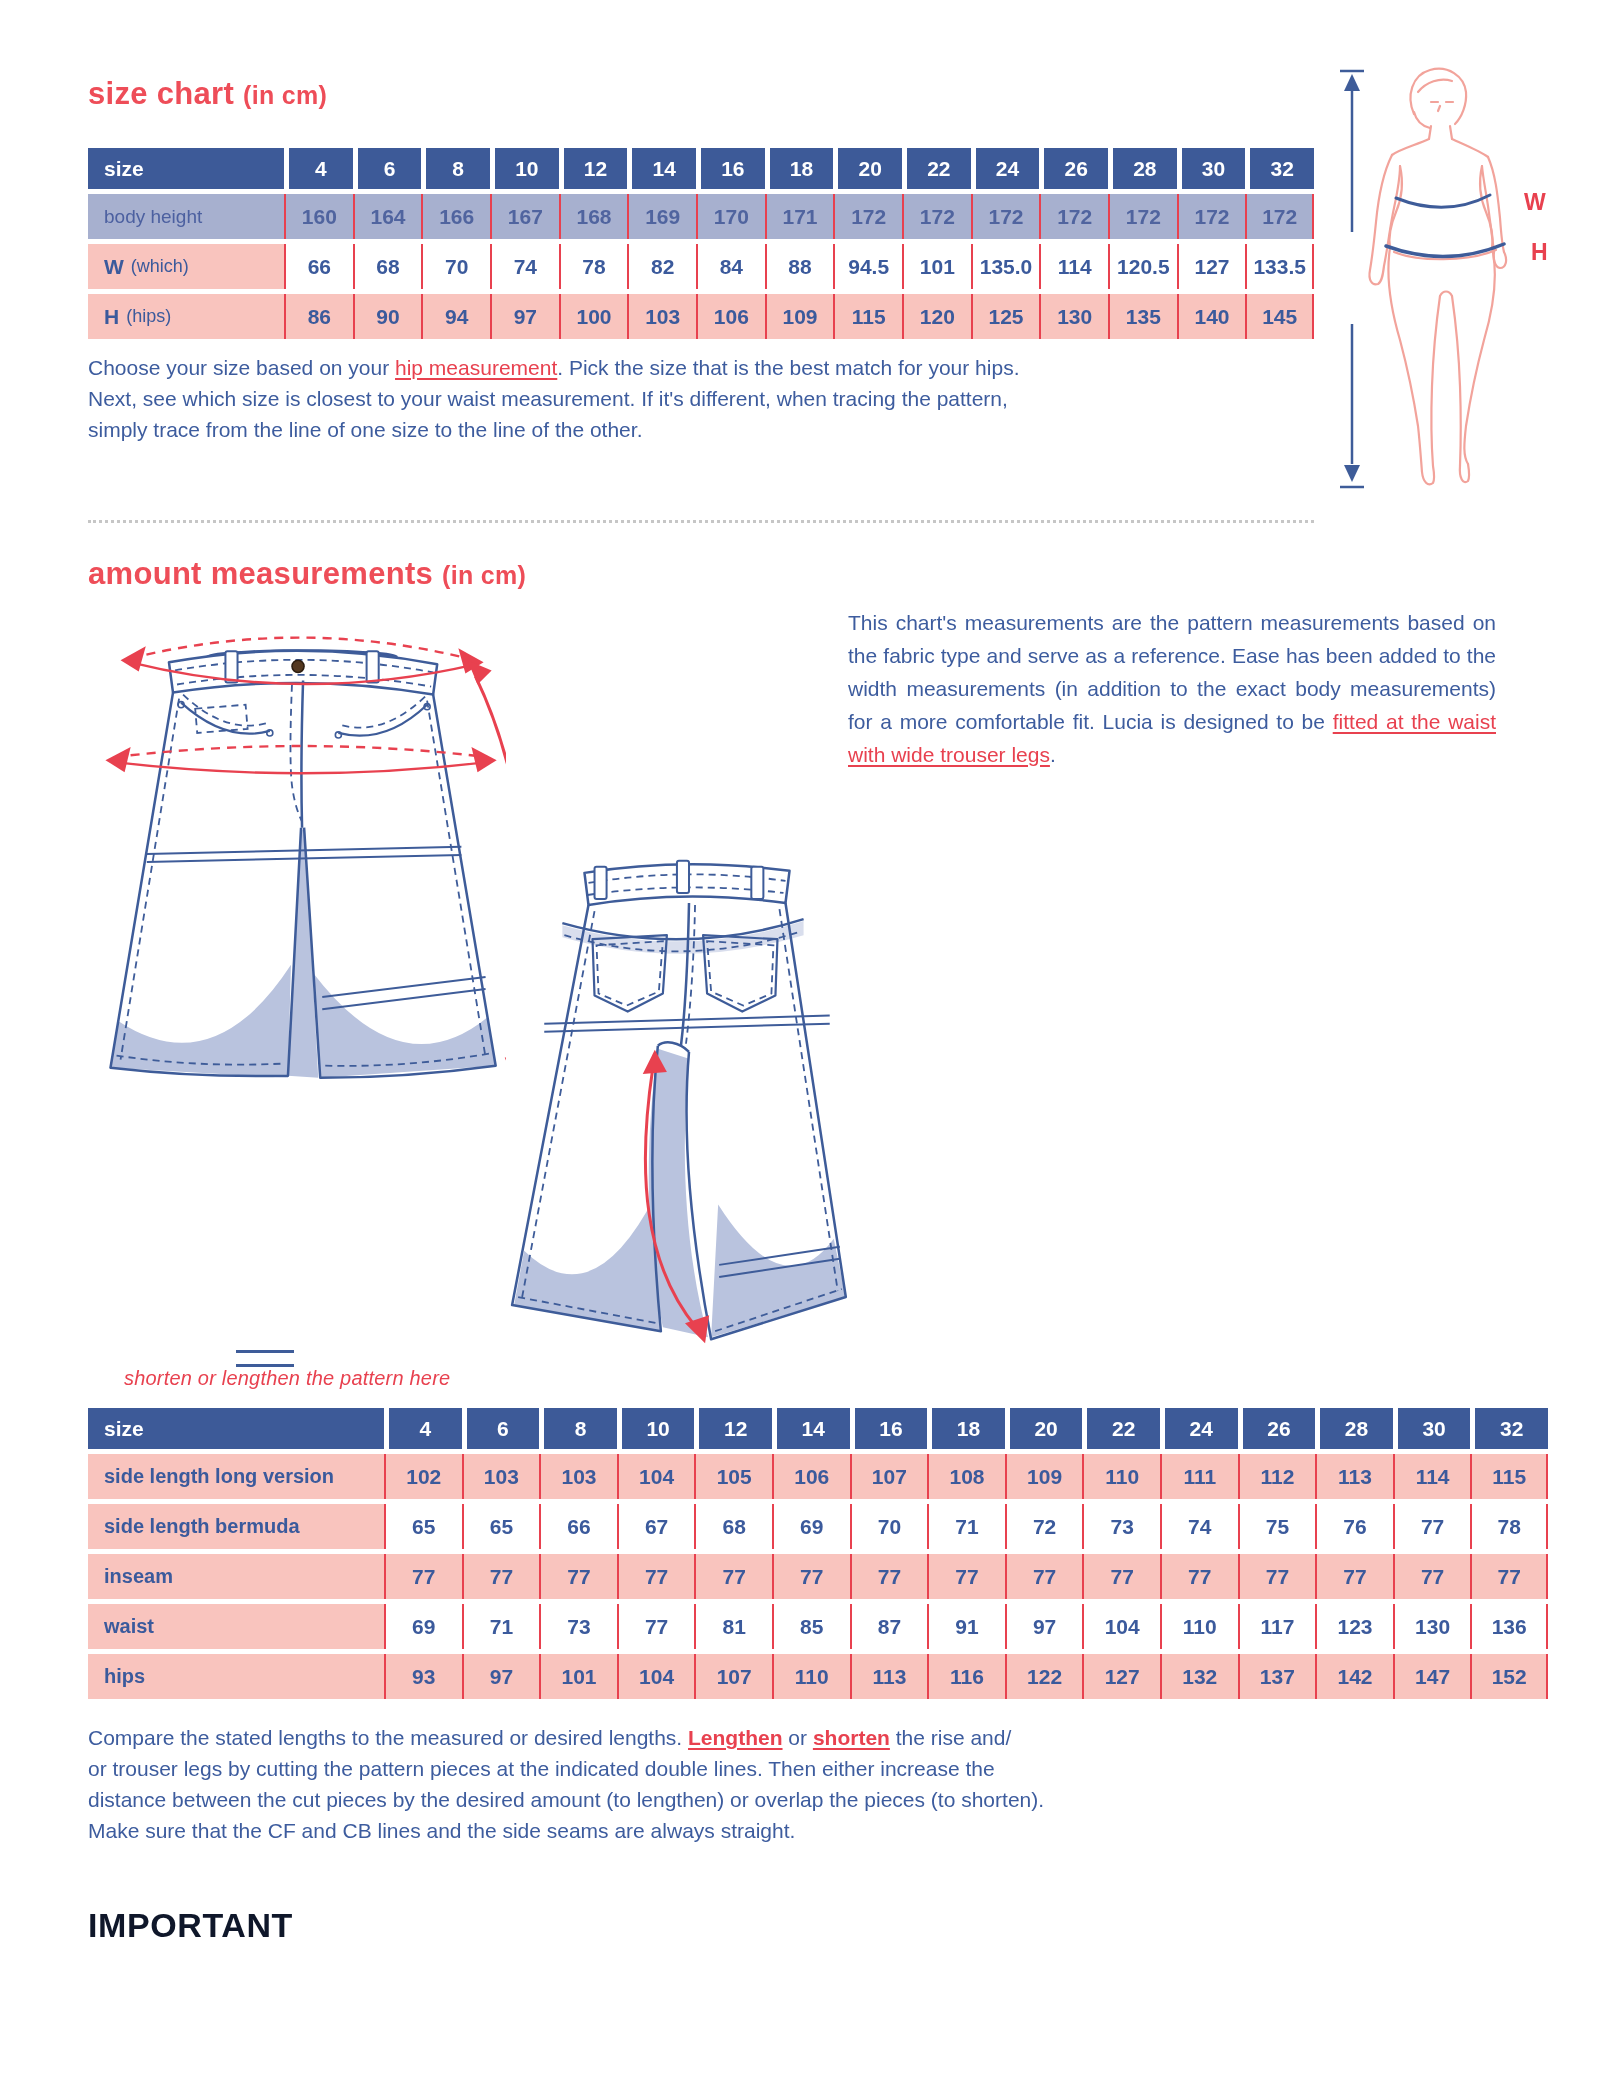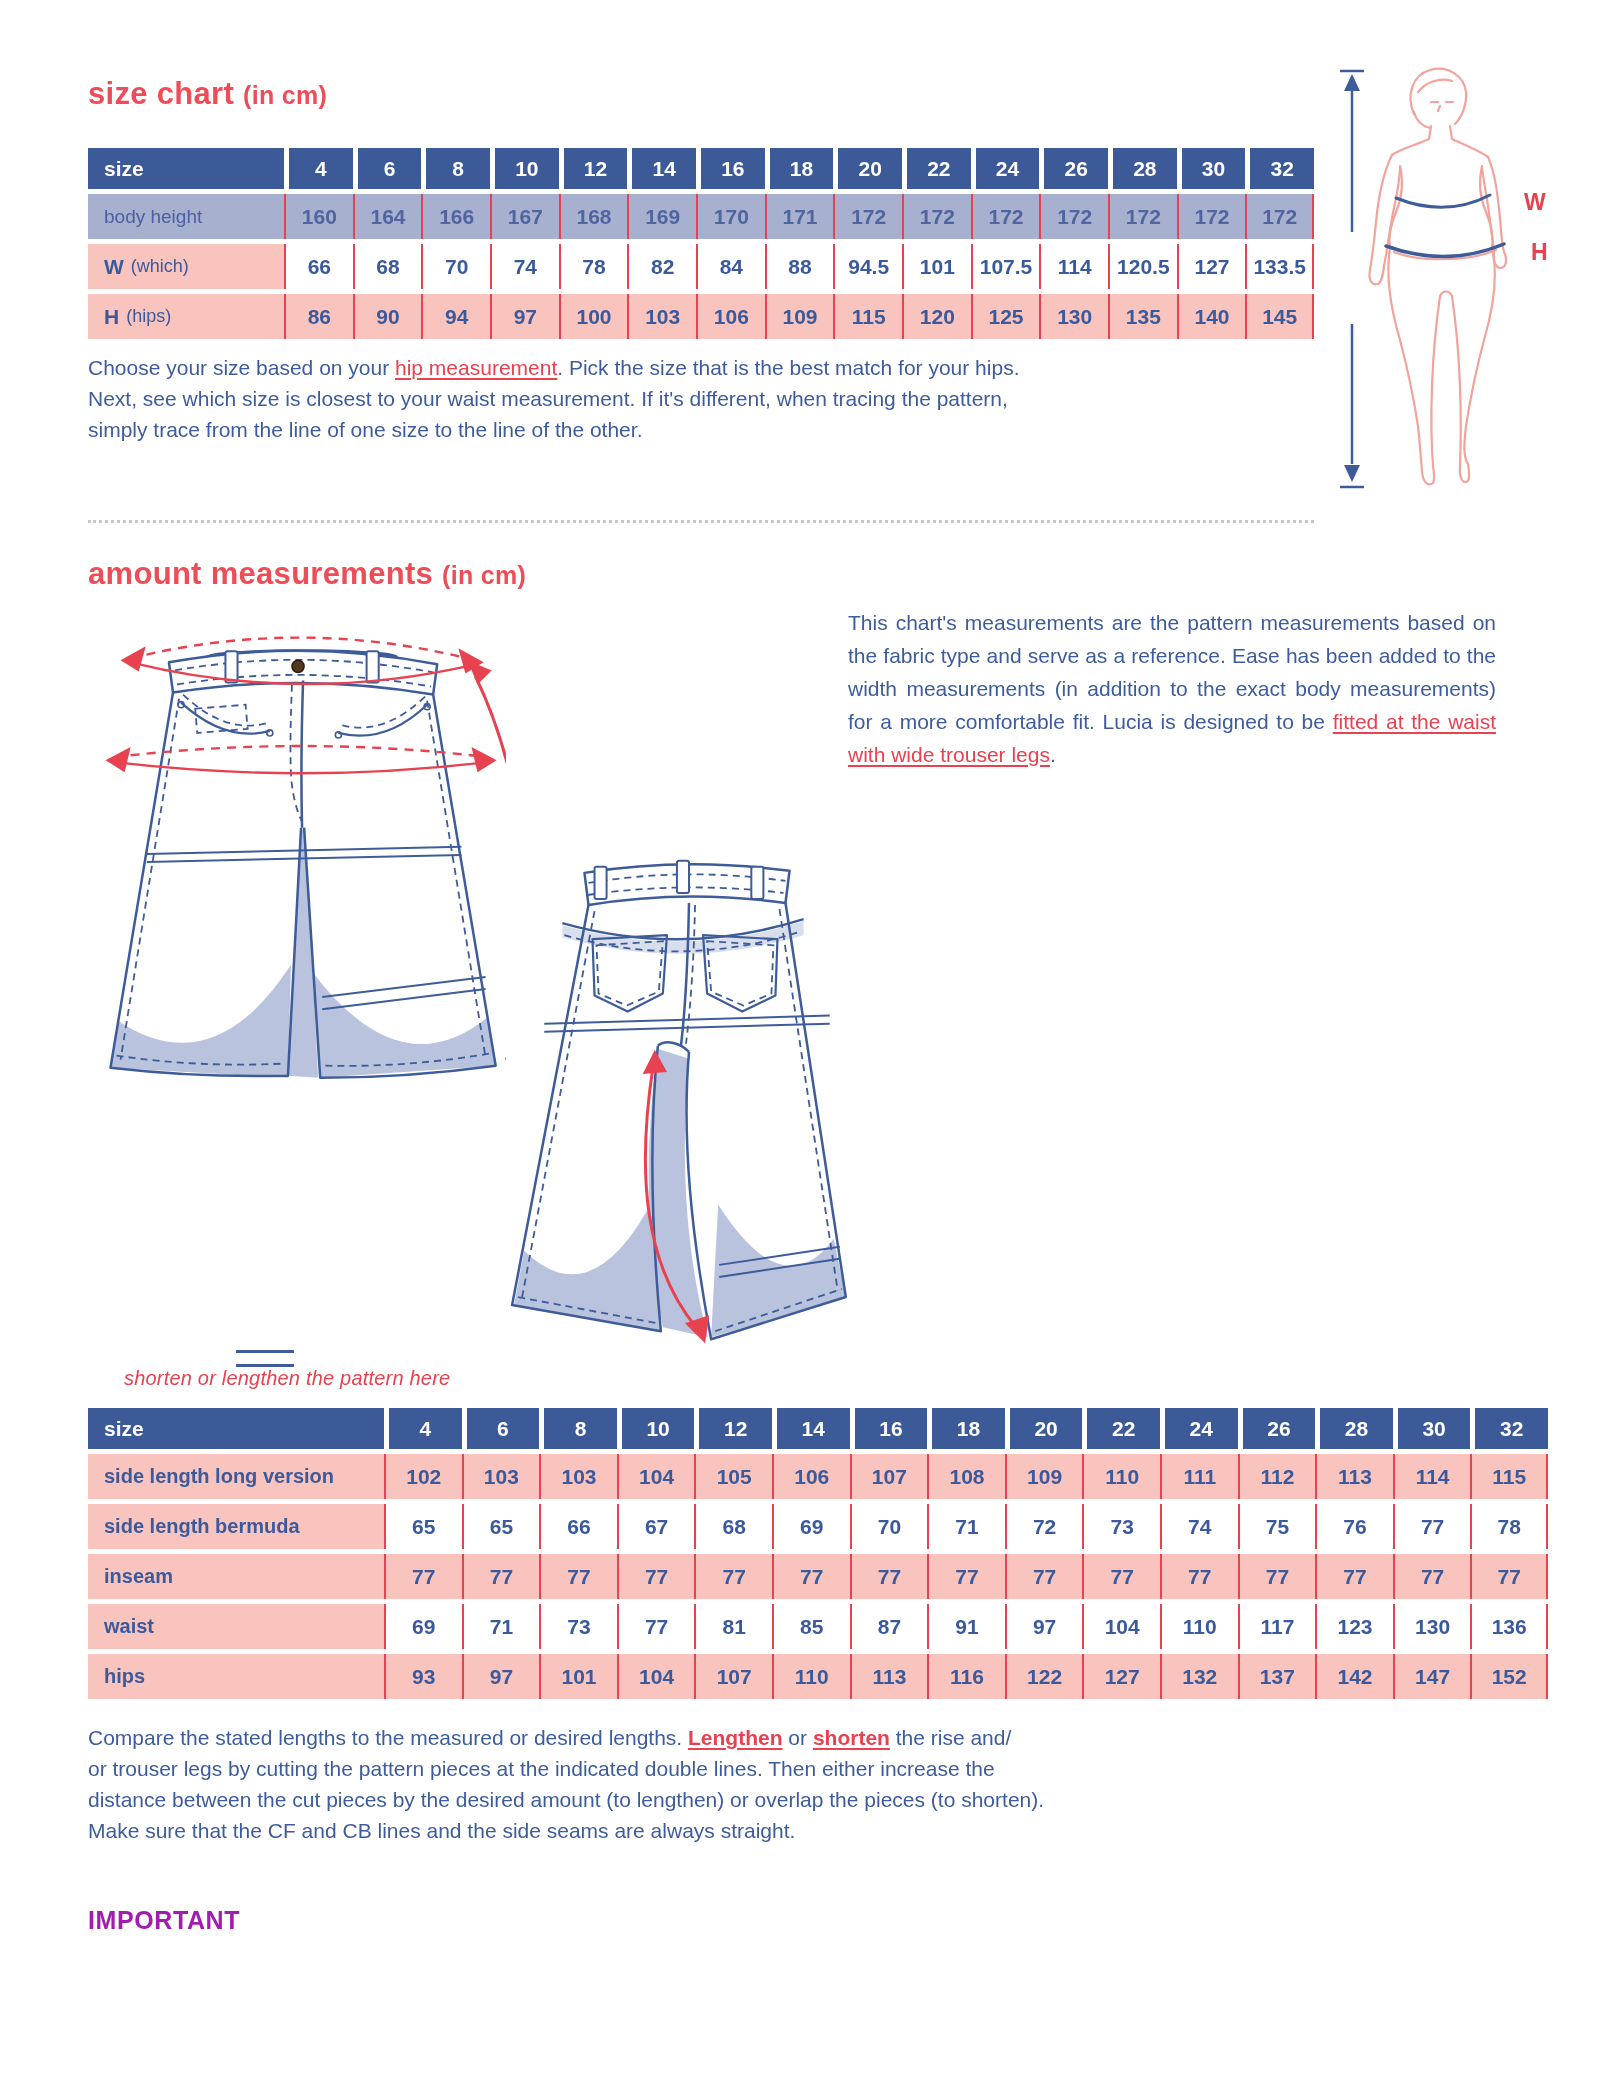--- a/index.html
+++ b/index.html
@@ -3,21 +3,21 @@
 <meta charset="utf-8">
 <style>
   html,body{margin:0;padding:0;background:#e9e9e9;}
   .page{position:relative;width:1600px;height:2093px;background:#ffffff;margin:0 auto;
         font-family:"Liberation Sans",sans-serif;overflow:hidden;}
   .abs{position:absolute;}
 
   
   .h1{font-size:31px;font-weight:800;color:#ee4d58;letter-spacing:.3px;}
   .h1 .suffix{font-size:25px;margin-left:9px;font-weight:700;}
-  .important-h{font-size:25px;font-weight:800;color:#a21caf;letter-spacing:.6px;}
+  .important-h{font-size:34px;font-weight:800;color:#0f172a;letter-spacing:.6px;}
 
   
   .para{font-size:21px;color:#3d5c9e;line-height:31px;white-space:pre-line;}
   .para-justify{font-size:21px;color:#3d5c9e;line-height:33px;text-align:justify;}
   .seg-redlink{color:#e8414f;text-decoration:underline;text-underline-offset:3px;}
   .seg-redbold{color:#e8414f;font-weight:700;text-decoration:underline;text-underline-offset:3px;}
 
   
   .divider{border-top:3px dotted #c6c6c6;height:0;}
 
@@ -105,21 +105,21 @@
         <div class="tcell vcell">66</div>
         <div class="tcell vcell">68</div>
         <div class="tcell vcell">70</div>
         <div class="tcell vcell">74</div>
         <div class="tcell vcell">78</div>
         <div class="tcell vcell">82</div>
         <div class="tcell vcell">84</div>
         <div class="tcell vcell">88</div>
         <div class="tcell vcell">94.5</div>
         <div class="tcell vcell">101</div>
-        <div class="tcell vcell">107.5</div>
+        <div class="tcell vcell">135.0</div>
         <div class="tcell vcell">114</div>
         <div class="tcell vcell">120.5</div>
         <div class="tcell vcell">127</div>
         <div class="tcell vcell">133.5</div>
       </div>
       <div class="trow drow bg-pink">
         <div class="tcell labelcell">
           <span class="lab-main">H</span>
           <span class="lab-sub">(hips)</span>
         </div>

